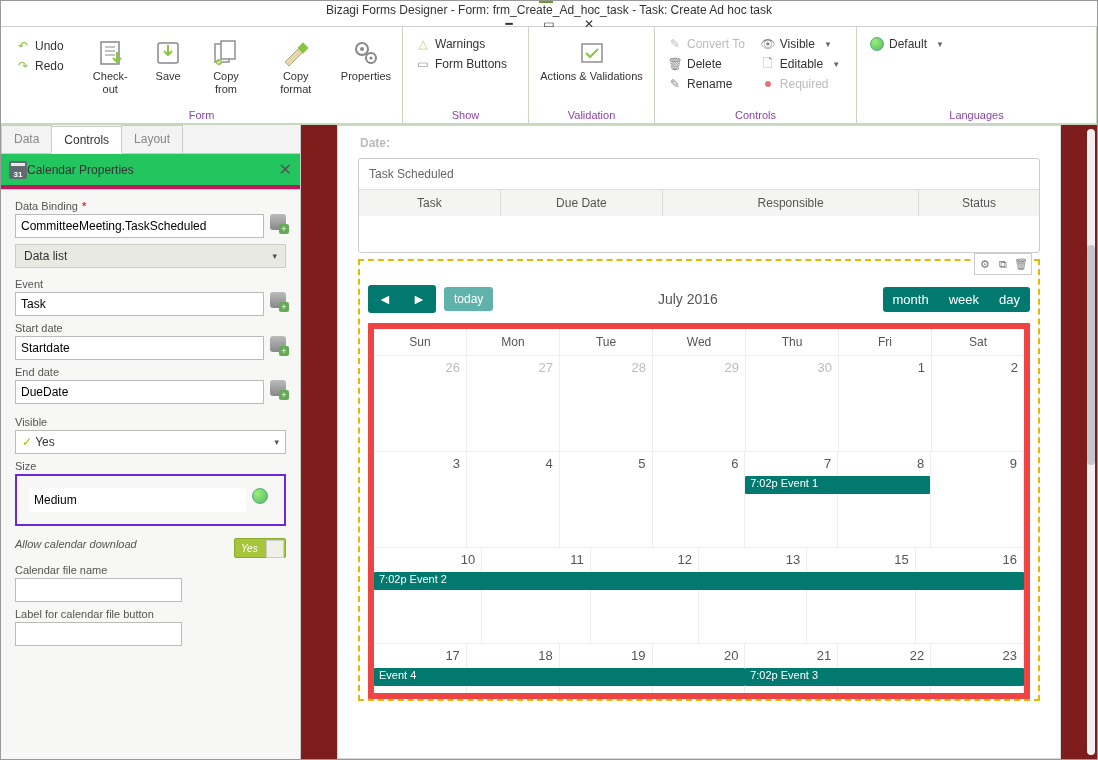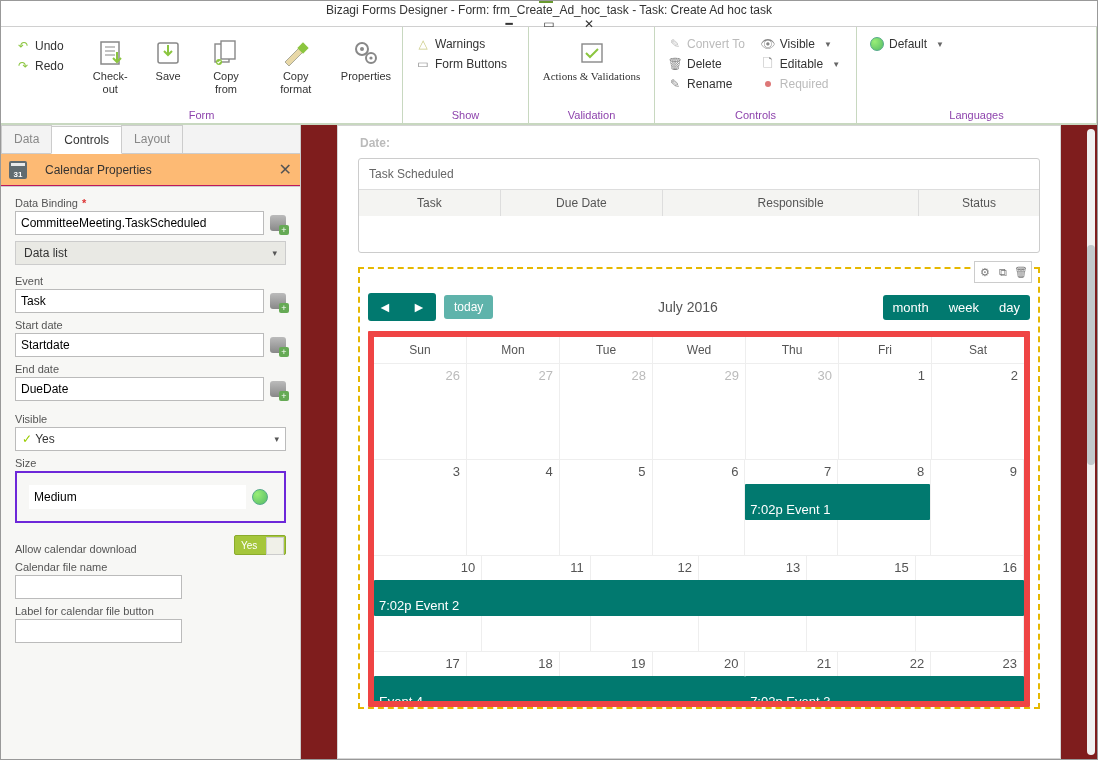--- a/index.html
+++ b/index.html
@@ -24,48 +24,48 @@
   .srow { display:flex; align-items:center; gap:5px; padding:1px 4px; border:1px solid transparent; border-radius:2px; white-space:nowrap; }
   .srow .mini { width:14px; height:14px; display:inline-flex; align-items:center; justify-content:center; }
   .srow .dd { margin-left:4px; color:#666; font-size:8px;}
   .req-dot { width:6px; height:6px; background:#d77; border-radius:50%; display:inline-block;}
   
   .body { flex:1; display:flex; overflow:hidden;}
   .left-panel { width:300px; border-right:1px solid #ccc; background:#fff; display:flex; flex-direction:column;}
   .ltabs { display:flex; border-bottom:1px solid #ccc; background:#f3f3f3; }
   .ltab { padding:6px 12px; border:1px solid #ccc; border-bottom:none; margin-right:-1px; color:#888; background:#f3f3f3; }
   .ltab.active { background:#fff; color:#333; border-bottom:1px solid #fff; position:relative; top:1px;}
-  .prop-header { display:flex; align-items:center; padding:6px 8px; border-bottom:1px solid #be185d; background:#fdba74; gap:18px;}
+  .prop-header { display:flex; align-items:center; padding:6px 8px; border-bottom:4px solid #be185d; background:#22c55e; gap:0;}
   .prop-header .closex { margin-left:auto; font-size:16px; color:#555; cursor:pointer;}
   .cal-ico { width:18px; height:18px; background:#606b70; border-radius:2px; position:relative; display:flex; align-items:flex-end; justify-content:center; color:#fff; font-size:8px; font-weight:bold;}
   .cal-ico::before { content:""; position:absolute; top:2px; left:2px; right:2px; height:3px; background:#fff; opacity:.85;}
   .basic-tab { padding:4px 0 0 10px; }
   .basic-tab span { display:inline-block; padding:6px 16px; border:1px solid #ccc; border-bottom:none; background:#fff; margin-bottom:-1px; }
   .prop-body { padding:10px 14px; overflow:auto; flex:1; background:#f7f7f5; border-top:1px solid #ccc;}
   .field { margin-bottom:6px;}
   .flabel { font-size:11px; color:#555; margin-bottom:2px; display:flex; align-items:center; gap:4px;}
   .req { color:#d33; font-weight:bold;}
-  .inpwrap { display:flex; align-items:center; gap:6px;}
+  .inpwrap { display:flex; align-items:flex-start; gap:6px;}
   input.txt, select.txt { flex:1; border:1px solid #bbb; padding:3px 5px; font-size:12px; background:#fff; height:24px;}
   .db-ic { width:16px; height:16px; background:linear-gradient(#bbb,#888); border-radius:3px; position:relative;}
   .db-ic::after{content:"+"; position:absolute; right:-3px; bottom:-4px; width:10px; height:10px; background:#6a5; color:#fff; font-size:9px; line-height:10px; text-align:center; border-radius:2px;}
   .collaps { display:flex; align-items:center; justify-content:space-between; padding:4px 8px; background:#e9e9e4; border:1px solid #ccc; margin:6px 0 10px 0;}
   .collaps .caret { font-size:9px; color:#555;}
   .visible-row { display:flex; align-items:center; gap:6px; border:1px solid #bbb; background:#fff; padding:2px 6px; height:24px; justify-content:space-between;}
   .visible-row .chk { color:#9c0;} 
   .toggle { width:52px; height:20px; background:#a5c63b; border:1px solid #8aab2c; border-radius:2px; display:flex; align-items:center; color:#fff; font-size:10px; padding-left:6px; position:relative;}
   .toggle::after { content:""; position:absolute; right:1px; top:1px; width:16px; height:16px; background:#f0f0e8; border:1px solid #ccc;}
   .globe { width:16px; height:16px; border:1px solid #5a8; border-radius:50%; background:radial-gradient(circle at 30% 30%, #9e7, #5b6);}
   
   .canvas-outer{ flex:1; background:#7f1d1d; position:relative; overflow:hidden;}
   .scroll-track{ position:absolute; right:2px; top:4px; bottom:4px; width:8px; background:#f0f0f0; border-radius:4px;}
   .scroll-thumb{ position:absolute; right:2px; top:120px; width:8px; height:220px; background:#c2c9cc; border-radius:4px;}
   .canvas { position:absolute; left:36px; top:0; right:36px; bottom:0; background:#fff; border:1px solid #d5d5d5; padding:10px 20px 0 20px; overflow:hidden;}
   .date-row { color:#bbb; font-weight:bold; padding:0 0 8px 2px;}
-  .tbl { border:1px solid #ccc; border-radius:3px; margin-bottom:14px;}
+  .tbl { border:1px solid #ccc; border-radius:3px; margin-bottom:6px;}
   .tbl .cap { padding:8px 10px; color:#666; border-bottom:1px solid #ddd;}
   .tbl .hdr { display:flex; background:#f4f4f2;}
   .tbl .hdr div { padding:6px 8px; border-right:1px solid #ddd; text-align:center; color:#555;}
   .tbl .hdr div:last-child{ border-right:none;}
   .tbl .blank { height:36px;}
   
   .calwrap { border:2px dashed #e6b800; padding:6px 8px 0 8px; position:relative; margin-top:6px;}
   .calwrap .gearset { position:absolute; right:6px; top:-8px; background:#fff; border:1px solid #ccc; display:flex; gap:2px; padding:2px;}
   .gearset span{ width:16px; height:16px; display:inline-flex; align-items:center; justify-content:center; font-size:11px; color:#777;}
   .cal-toolbar{ display:flex; align-items:center; gap:8px; margin:18px 0 10px 0;}
@@ -76,21 +76,21 @@
   .viewbtns{ display:flex; background:#01796f; border-radius:3px; overflow:hidden;}
   .viewbtns div{ padding:5px 10px; color:#fff; font-size:13px;}
   .cal-grid{ border:6px solid #ef4444; border-radius:1px; overflow:hidden;}
   .cal-head{ display:flex;}
   .cal-head div{ flex:1; text-align:center; padding:6px 0; color:#555; border-right:1px solid #eee;}
   .cal-head div:last-child{border-right:none;}
   .wk{ display:flex; border-top:1px solid #eee; height:96px; position:relative;}
   .wk .day{ flex:1; border-right:1px solid #eee; position:relative; padding:4px 6px; text-align:right; color:#555; font-size:13px;}
   .wk .day:last-child{border-right:none;}
   .wk .day.other{ color:#bbb;}
-  .ev{ position:absolute; height:18px; background:#01796f; color:#fff; font-size:13px; padding:18px 5px; overflow:hidden; white-space:nowrap; border-radius:1px;}
+  .ev{ position:absolute; height:18px; background:#01796f; color:#fff; font-size:11px; padding:1px 5px; overflow:hidden; white-space:nowrap; border-radius:1px;}
 </style>
 </head>
 <body>
 
 <div class="window">
 
   <div class="titlebar">
     <span class="cube"></span>
     <span class="title">
       <span>Bizagi Forms Designer</span><span>  -  Form: </span><span>frm_Create_Ad_hoc_task</span><span> - Task:  </span><span>Create Ad hoc task</span>
@@ -179,21 +179,21 @@
         </div>
         <div class="srow">
           <span class="mini" style="color:#888;">▭</span>
           <span>Form Buttons</span>
         </div>
       </div>
       <div class="label">Show</div>
     </div>
 
     <div class="rgroup" style="width:126px;">
-      <div class="row" style="flex:1; justify-content:flex-start;font-family:Liberation Serif, serif;">
+      <div class="row" style="flex:1; justify-content:flex-start;">
         <div class="rbtn-big" style="width:110px;">
           <div class="ic">
               <svg width="28" height="26">
                 <rect x="4" y="4" width="20" height="18" fill="none" stroke="#888" stroke-width="1.4"></rect>
                 <path d="M8 13l4 4 8-8" fill="none" stroke="#8bc53f" stroke-width="2"></path>
               </svg>
             </div>
           <span class="lbl">Actions &amp; Validations</span>
         </div>
       </div>
@@ -308,21 +308,21 @@
             <span style="font-size:9px;color:#555;">▾</span>
           </div>
         </div>
         <div class="field">
           <div class="flabel">Size</div>
           <div class="inpwrap" style="border:2px solid #6d28d9; padding:12px;">
             <input class="txt" style="border: none; outline: none;" value="Medium">
             <span class="globe" style="margin-right:4px;"></span>
           </div>
         </div>
-        <div class="field" style="display:flex; align-items:flex-end; justify-content:space-between; margin-top:12px;">
+        <div class="field" style="display:flex; align-items:flex-start; justify-content:space-between; margin-top:12px;font-style:italic;">
           <div class="flabel" style="margin:0; max-width:130px;">Allow calendar download</div>
           <div class="toggle">Yes</div>
         </div>
         <div class="field">
           <div class="flabel">Calendar file name</div>
           <input class="txt" style="">
         </div>
         <div class="field">
           <div class="flabel">Label for calendar file button</div>
           <input class="txt" style="">

